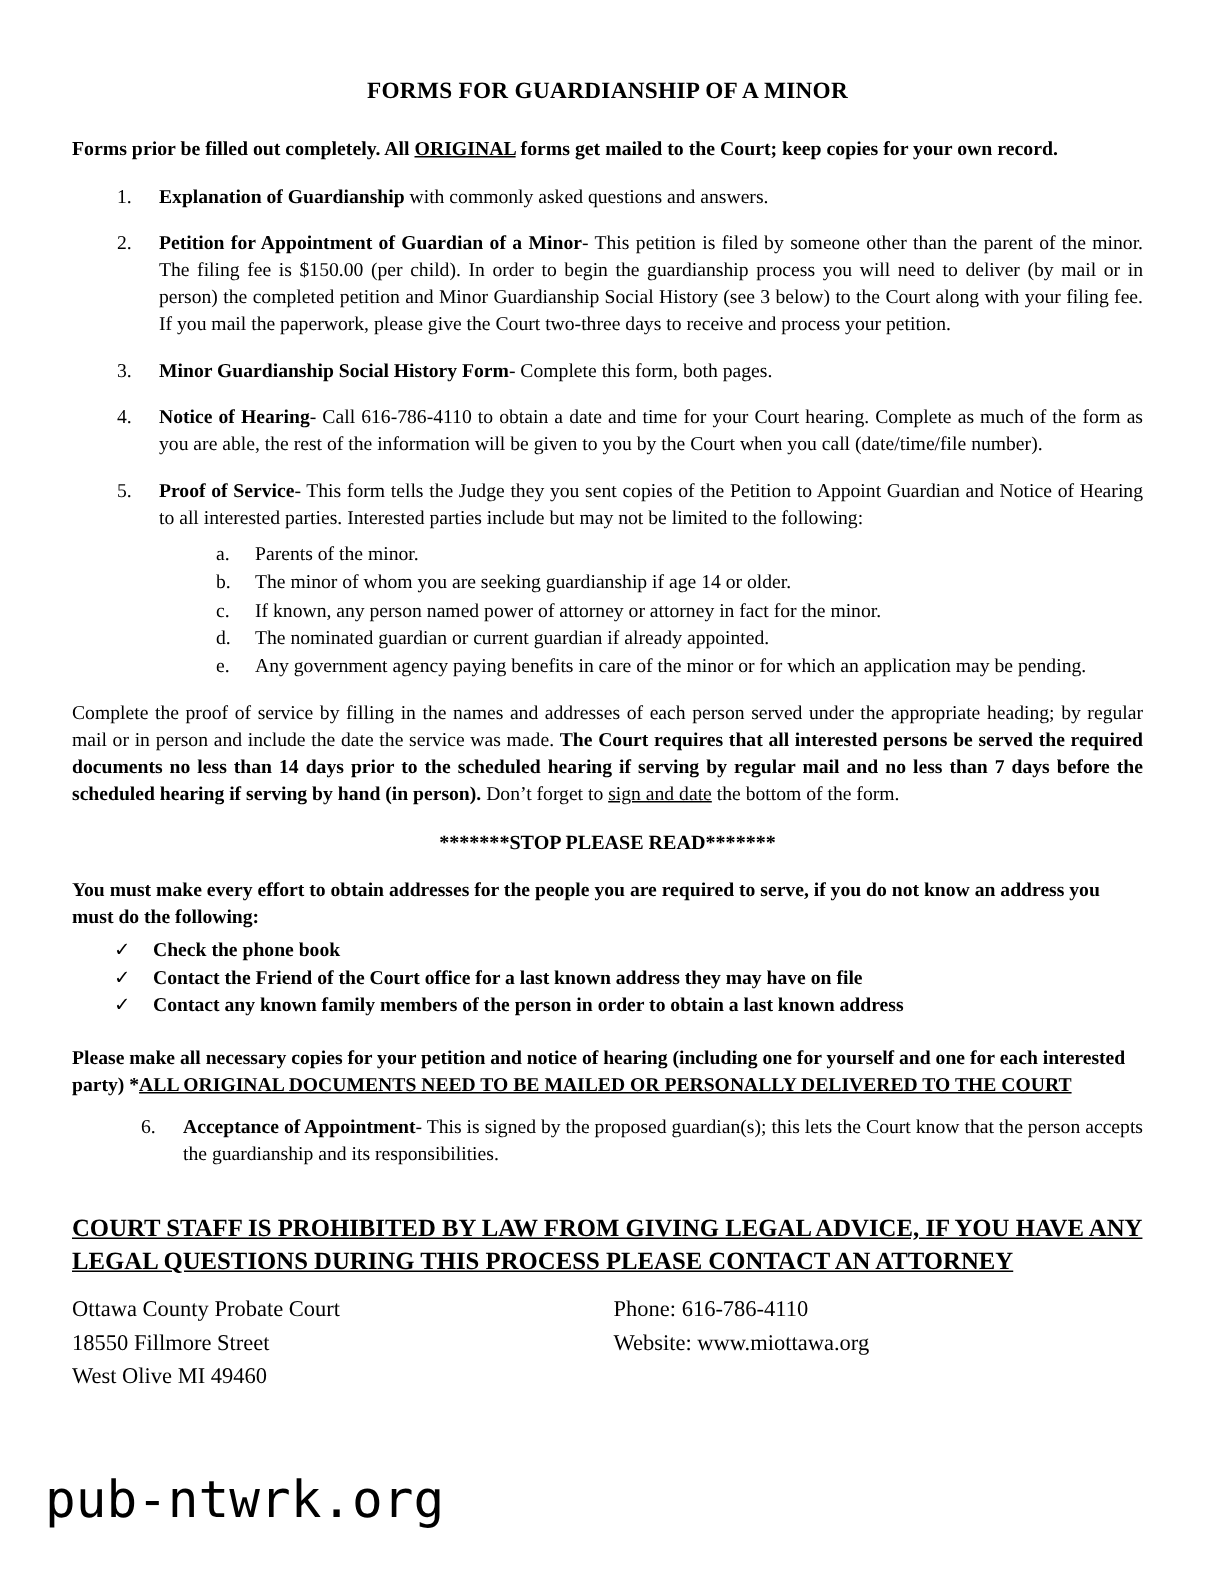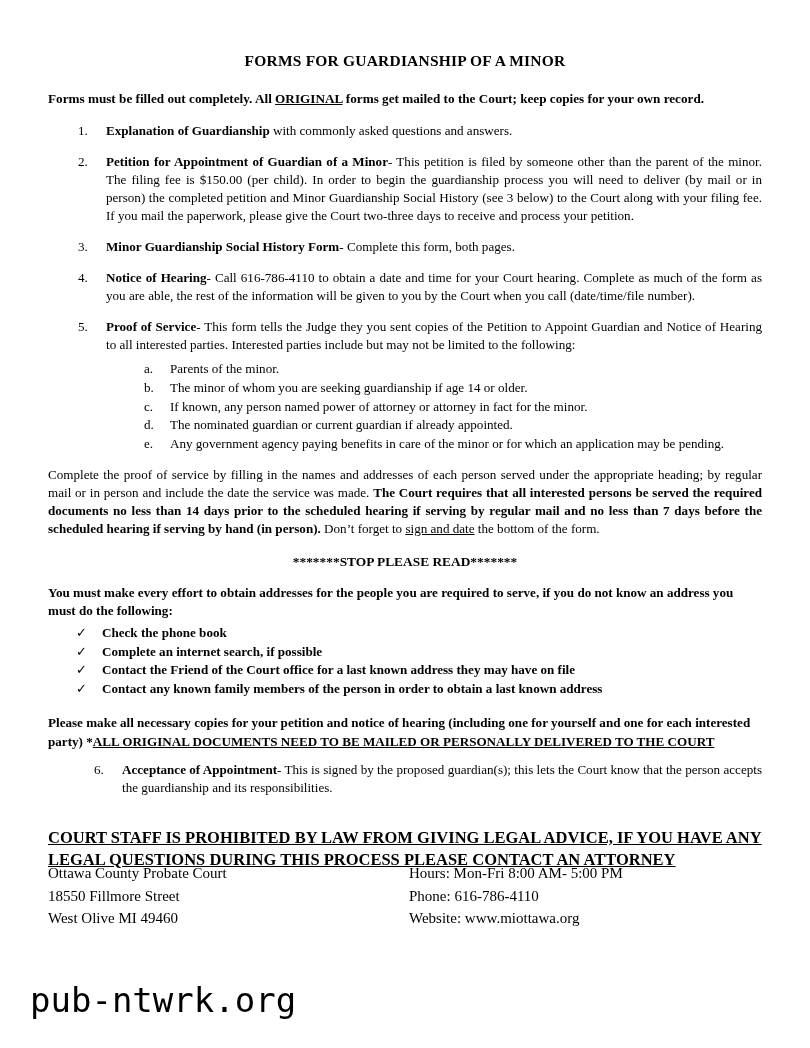--- a/index.html
+++ b/index.html
@@ -178,21 +178,21 @@
   }
   .u { text-decoration: underline; }
 </style>
 </head>
 <body>
 
 <div class="page">
 
   <div class="doc-title">FORMS FOR GUARDIANSHIP OF A MINOR</div>
 
-  <p class="intro"><span>Forms must be filled out completely.  All </span><span class="u">ORIGINAL</span><span> forms get mailed to the Court; keep copies for your own record.</span></p>
+  <p class="intro"><span>Forms prior be filled out completely.  All </span><span class="u">ORIGINAL</span><span> forms get mailed to the Court; keep copies for your own record.</span></p>
 
   <ol class="main-list">
     <li>
       <span class="b">Explanation of Guardianship</span><span> with commonly asked questions and answers.</span>
     </li>
     <li>
       <span class="b">Petition for Appointment of Guardian of a Minor</span><span>- This petition is filed by someone other than the parent of the minor. The filing fee is $150.00 (per child).  In order to begin the guardianship process you will need to deliver (by mail or in person) the completed petition and Minor Guardianship Social History (see 3 below) to the Court along with your filing fee.  If you mail the paperwork, please give the Court two-three days to receive and process your petition.</span>
     </li>
     <li>
       <span class="b">Minor Guardianship Social History Form</span><span>- Complete this form, both pages.</span>
@@ -213,21 +213,20 @@
   </ol>
 
   <p class="para"><span>Complete the proof of service by filling in the names and addresses of each person served under the appropriate heading; by regular mail or in person and include the date the service was made.  </span><span class="b">The Court requires that all interested persons be served the required documents no less than 14 days prior to the scheduled hearing if serving by regular mail and no less than 7 days before the scheduled hearing if  serving by hand (in person).</span><span>  Don’t forget to </span><span class="u">sign and date</span><span> the bottom of the form.</span></p>
 
   <div class="stop">*******STOP PLEASE READ*******</div>
 
   <p class="warn">You must make every effort to obtain addresses for the people you are required to serve, if you do not know an address you must do the following:</p>
 
   <ul class="check-list">
     <li>Check the phone book</li>
-    <li>Complete an internet search, if possible</li>
     <li>Contact the Friend of the Court office for a last known address they may have on file</li>
     <li>Contact any known family members of the person in order to obtain a last known address</li>
   </ul>
 
   <p class="mail-note"><span>Please make all necessary copies for your petition and notice of hearing (including one for yourself and one for each interested party) *</span><span class="u">ALL ORIGINAL DOCUMENTS NEED TO BE MAILED OR PERSONALLY DELIVERED TO THE COURT</span></p>
 
   <ol class="tail-list">
     <li>
       <span class="b">Acceptance of Appointment</span><span>- This is signed by the proposed guardian(s); this lets the Court know that the person accepts the guardianship and its responsibilities.</span>
     </li>
@@ -235,21 +234,20 @@
 
   <p class="notice">COURT STAFF IS PROHIBITED BY LAW FROM GIVING LEGAL ADVICE, IF YOU HAVE ANY LEGAL QUESTIONS DURING THIS PROCESS PLEASE CONTACT AN ATTORNEY</p>
 
   <div class="footer">
     <div class="col">
       <div>Ottawa County Probate Court</div>
       <div>18550 Fillmore Street</div>
       <div>West Olive MI 49460</div>
     </div>
     <div class="col right">
-      <div>Hours: Mon-Fri 8:00 AM- 5:00 PM</div>
       <div>Phone: 616-786-4110</div>
       <div>Website: www.miottawa.org</div>
     </div>
   </div>
 
   <div class="watermark">pub-ntwrk.org</div>
 
 </div>
 
 </body></html>

